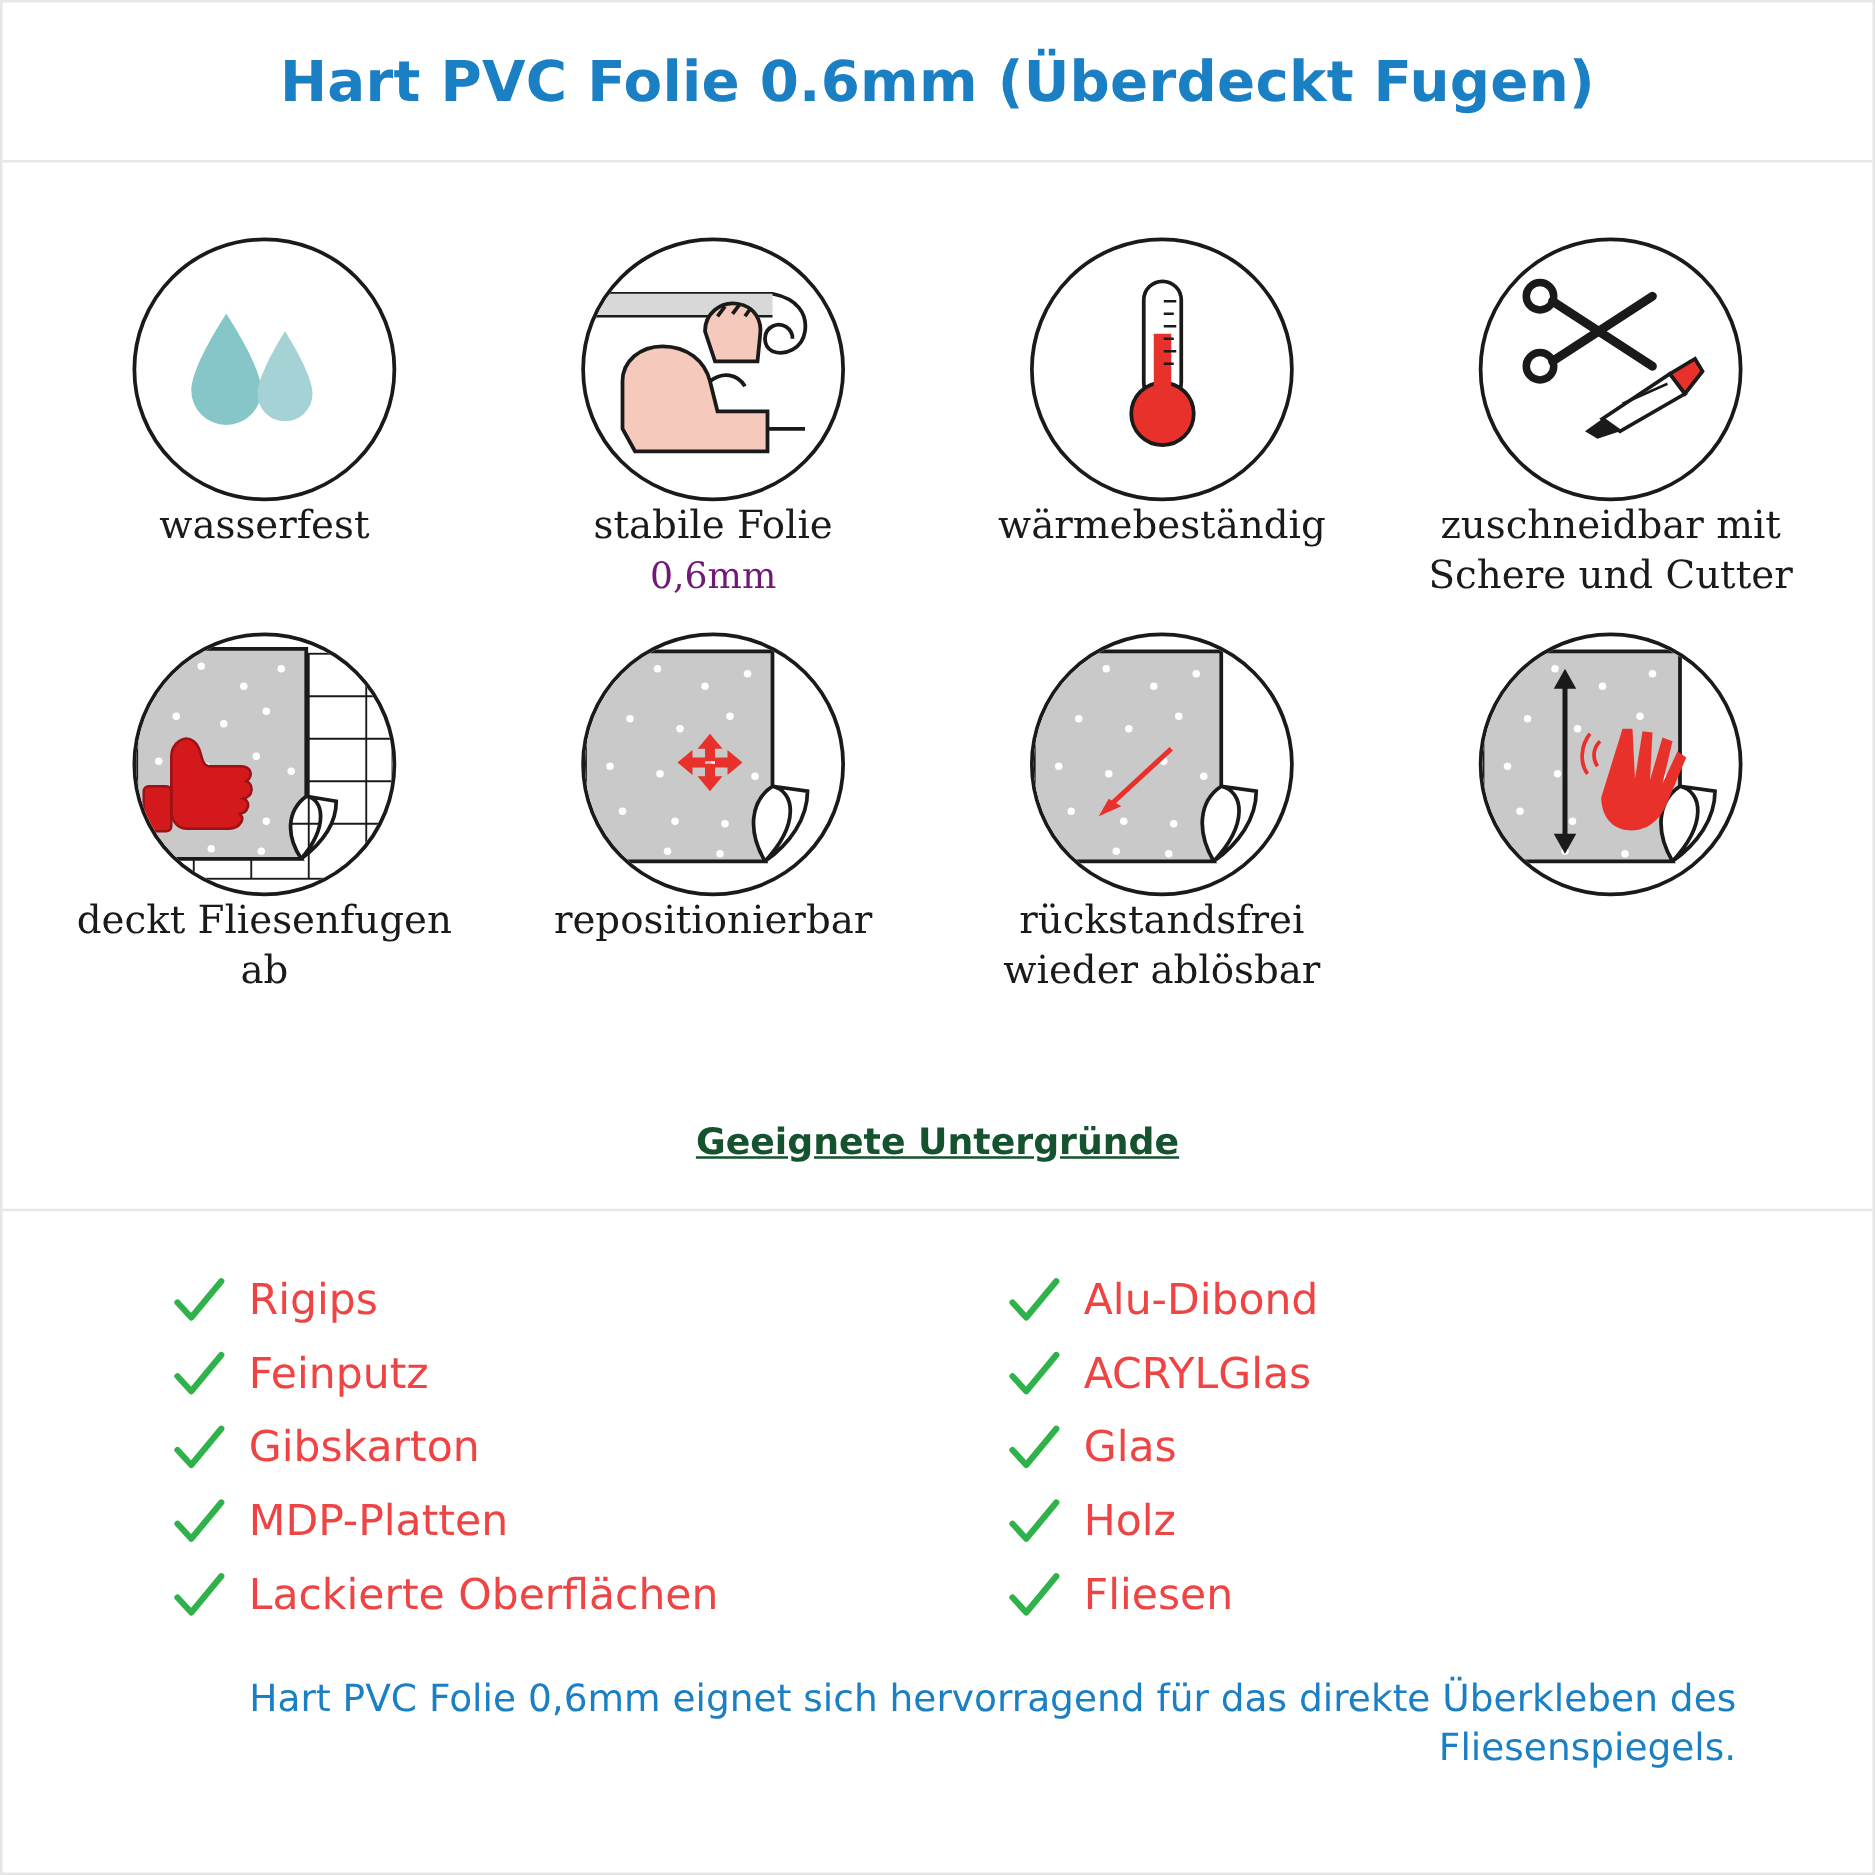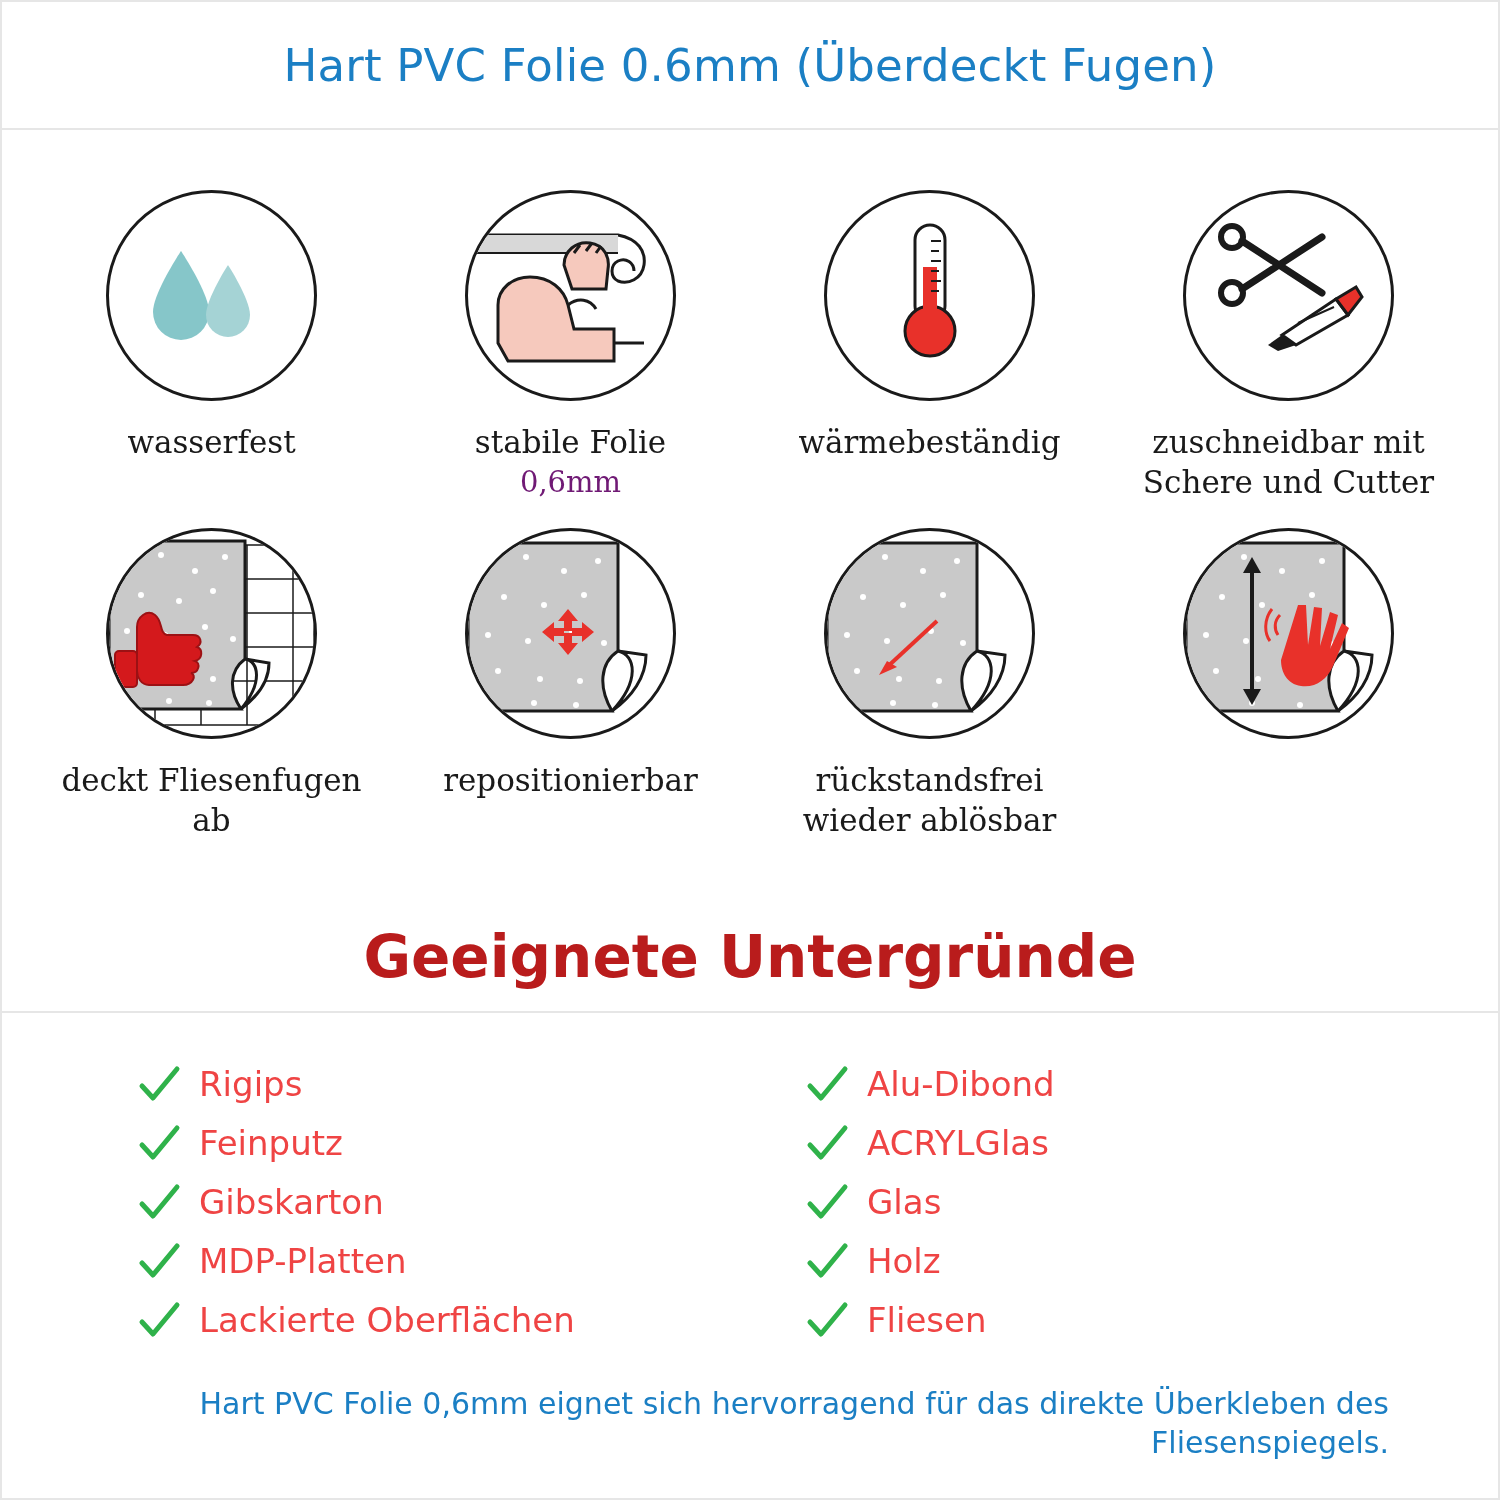--- a/index.html
+++ b/index.html
@@ -25,21 +25,21 @@
   .header {
     height: 126px;
     border-bottom: 2px solid #e6e6e6;
     display: flex;
     align-items: center;
     justify-content: center;
   }
   .header-title {
     color: #1b7fc4;
     font-size: 45px;
-    font-weight: normal;
+    font-weight: bold;
     letter-spacing: 0.2px;
     text-align: center;
   }
 
   
   .features {
     padding: 60px 30px 0 30px;
     display: grid;
     grid-template-columns: repeat(4, 1fr);
     row-gap: 26px;
@@ -52,21 +52,20 @@
   .circle {
     width: 205px;
     height: 205px;
     border: 3px solid #1a1a1a;
     border-radius: 50%;
     position: relative;
     overflow: hidden;
     background: #fff;
   }
   .feature-label {
-    margin-top: 22px;
     text-align: center;
     font-size: 31px;
     color: #1a1a1a;
     line-height: 1.28;
     font-family: "DejaVu Serif", serif;
     max-width: 330px;
   }
   .feature-sub {
     margin-top: 2px;
     text-align: center;
@@ -78,23 +77,24 @@
   
   .section-title-wrap {
     margin-top: 62px;
     height: 108px;
     display: flex;
     align-items: center;
     justify-content: center;
     border-bottom: 2px solid #e6e6e6;
   }
   .section-title {
-    color: #b91c1c;
-    font-size: 58px;
+    color: #14532d;
+    font-size: 29px;
     font-weight: bold;
+    text-decoration: underline;
   }
 
   
   .substrates {
     padding: 42px 0 0 0;
     display: grid;
     grid-template-columns: 1fr 1fr;
     column-gap: 0;
   }
   .sub-col {

